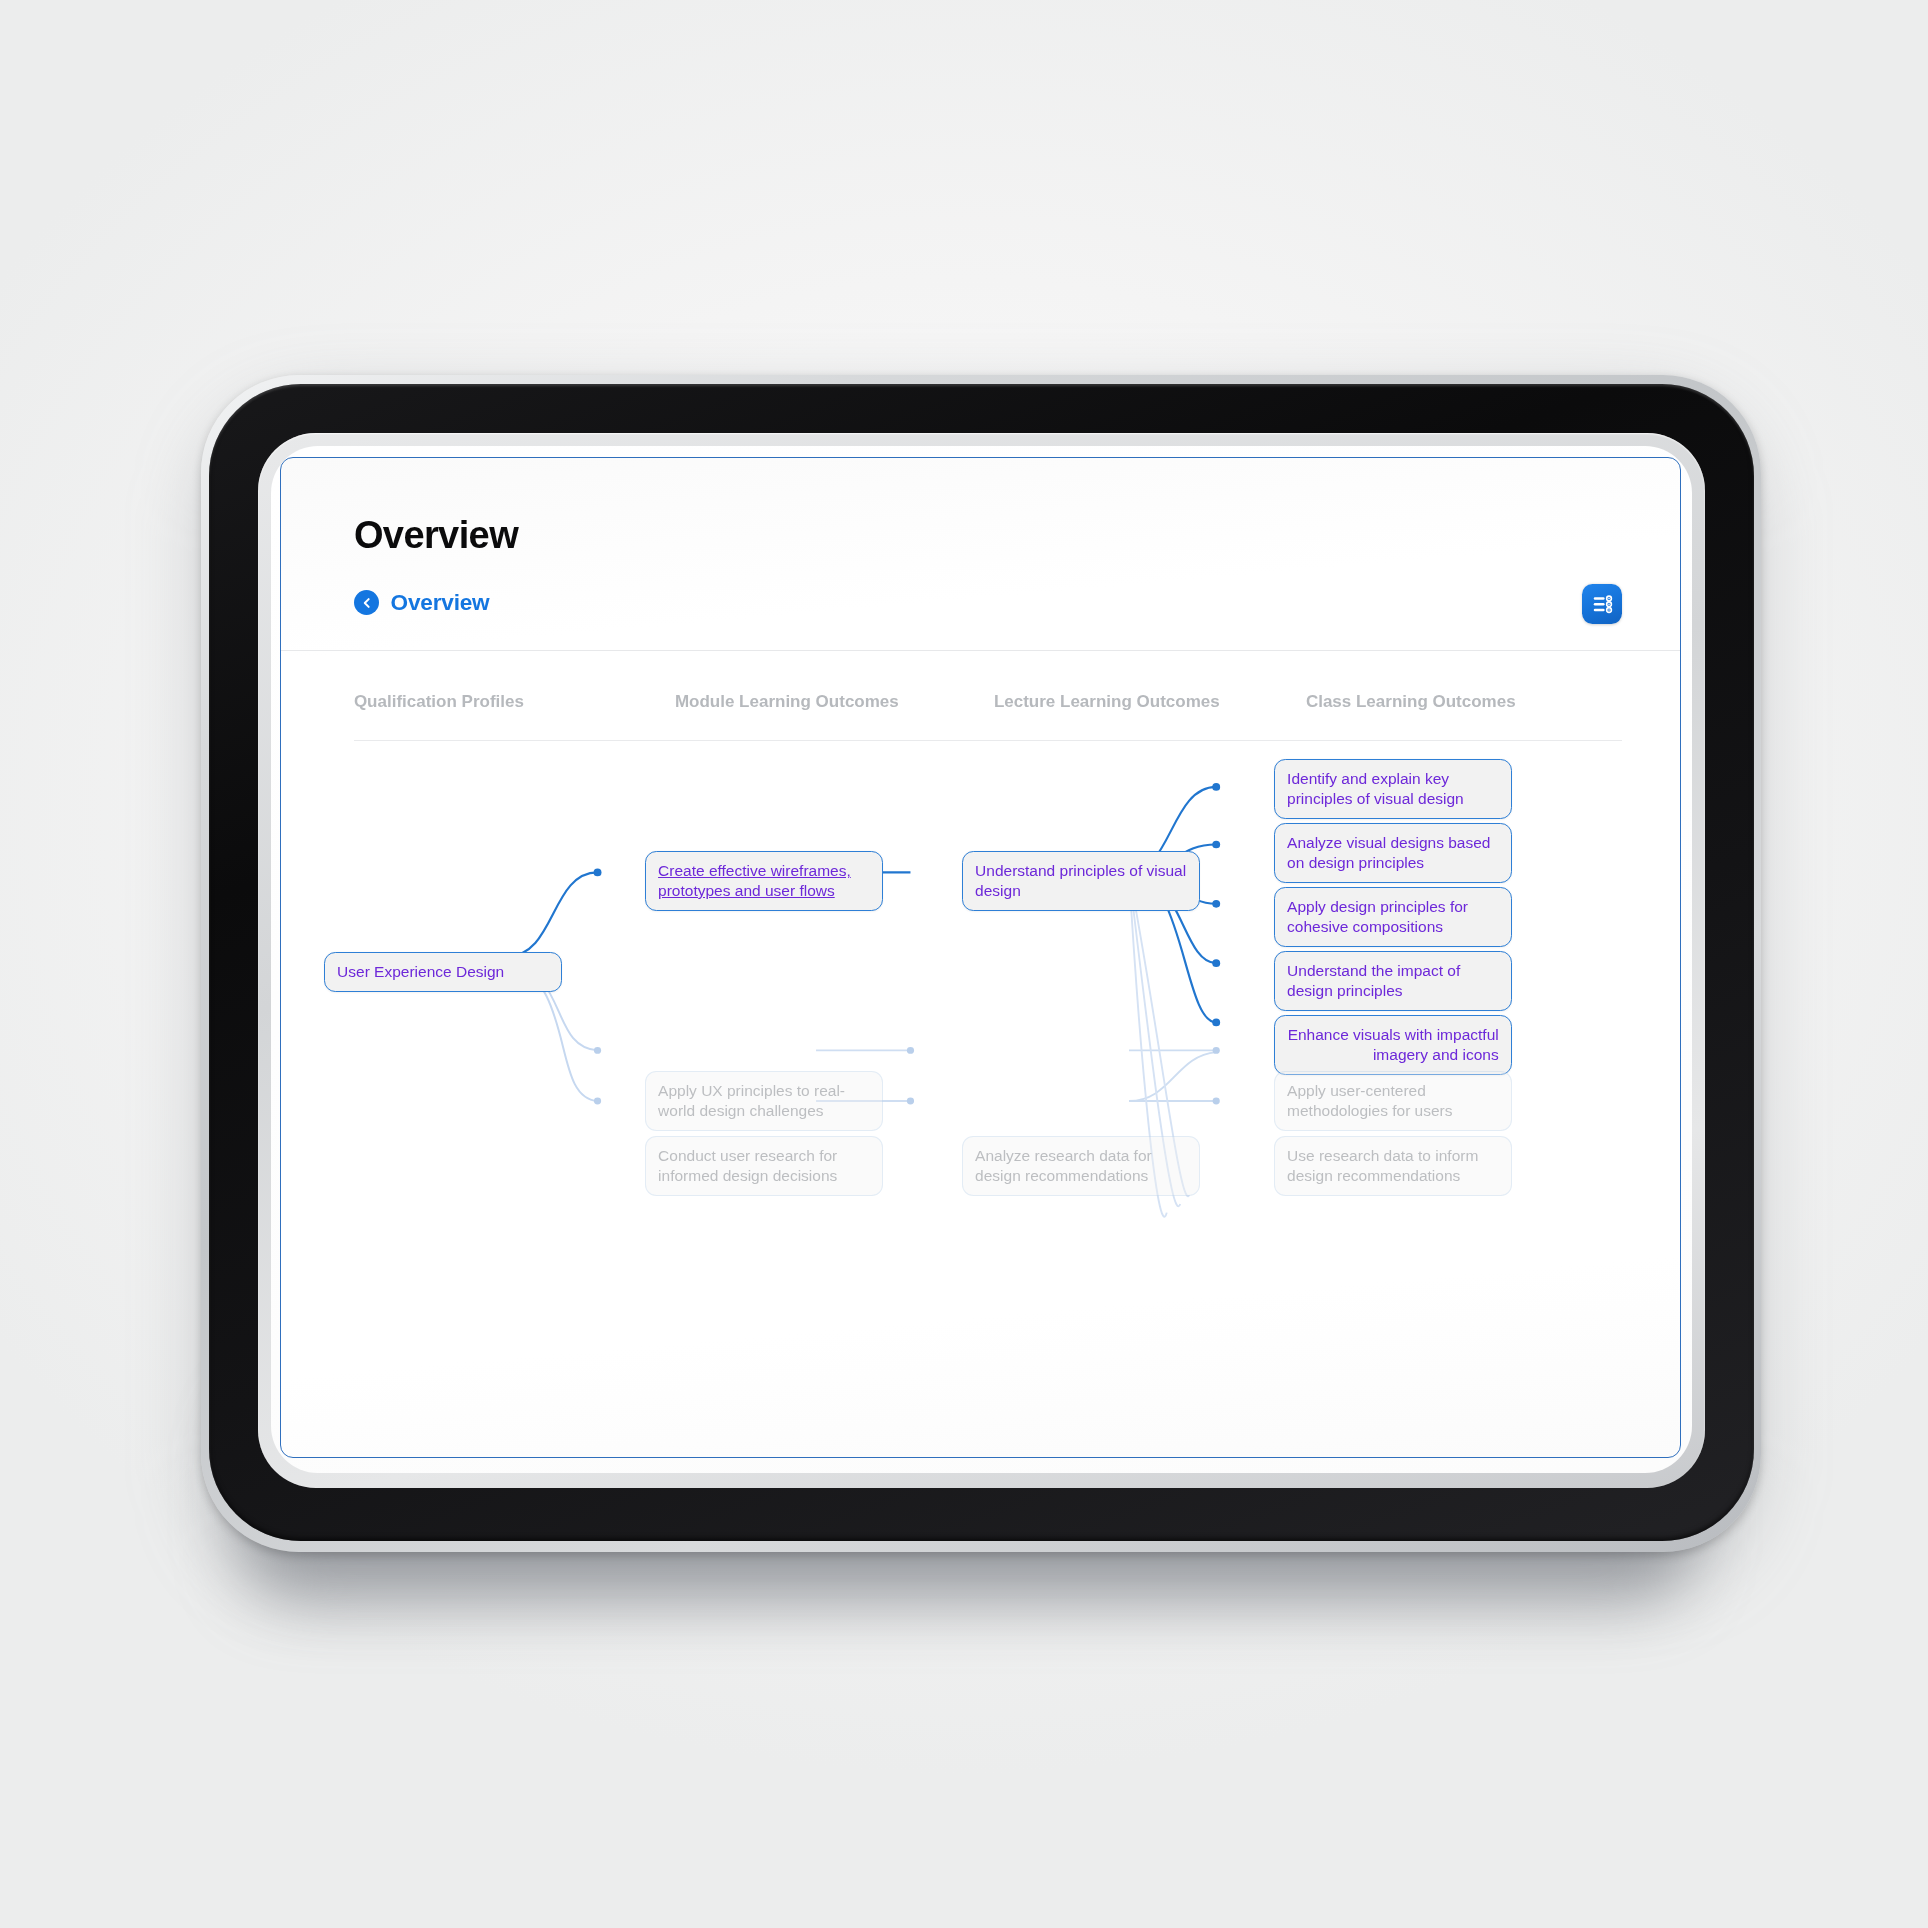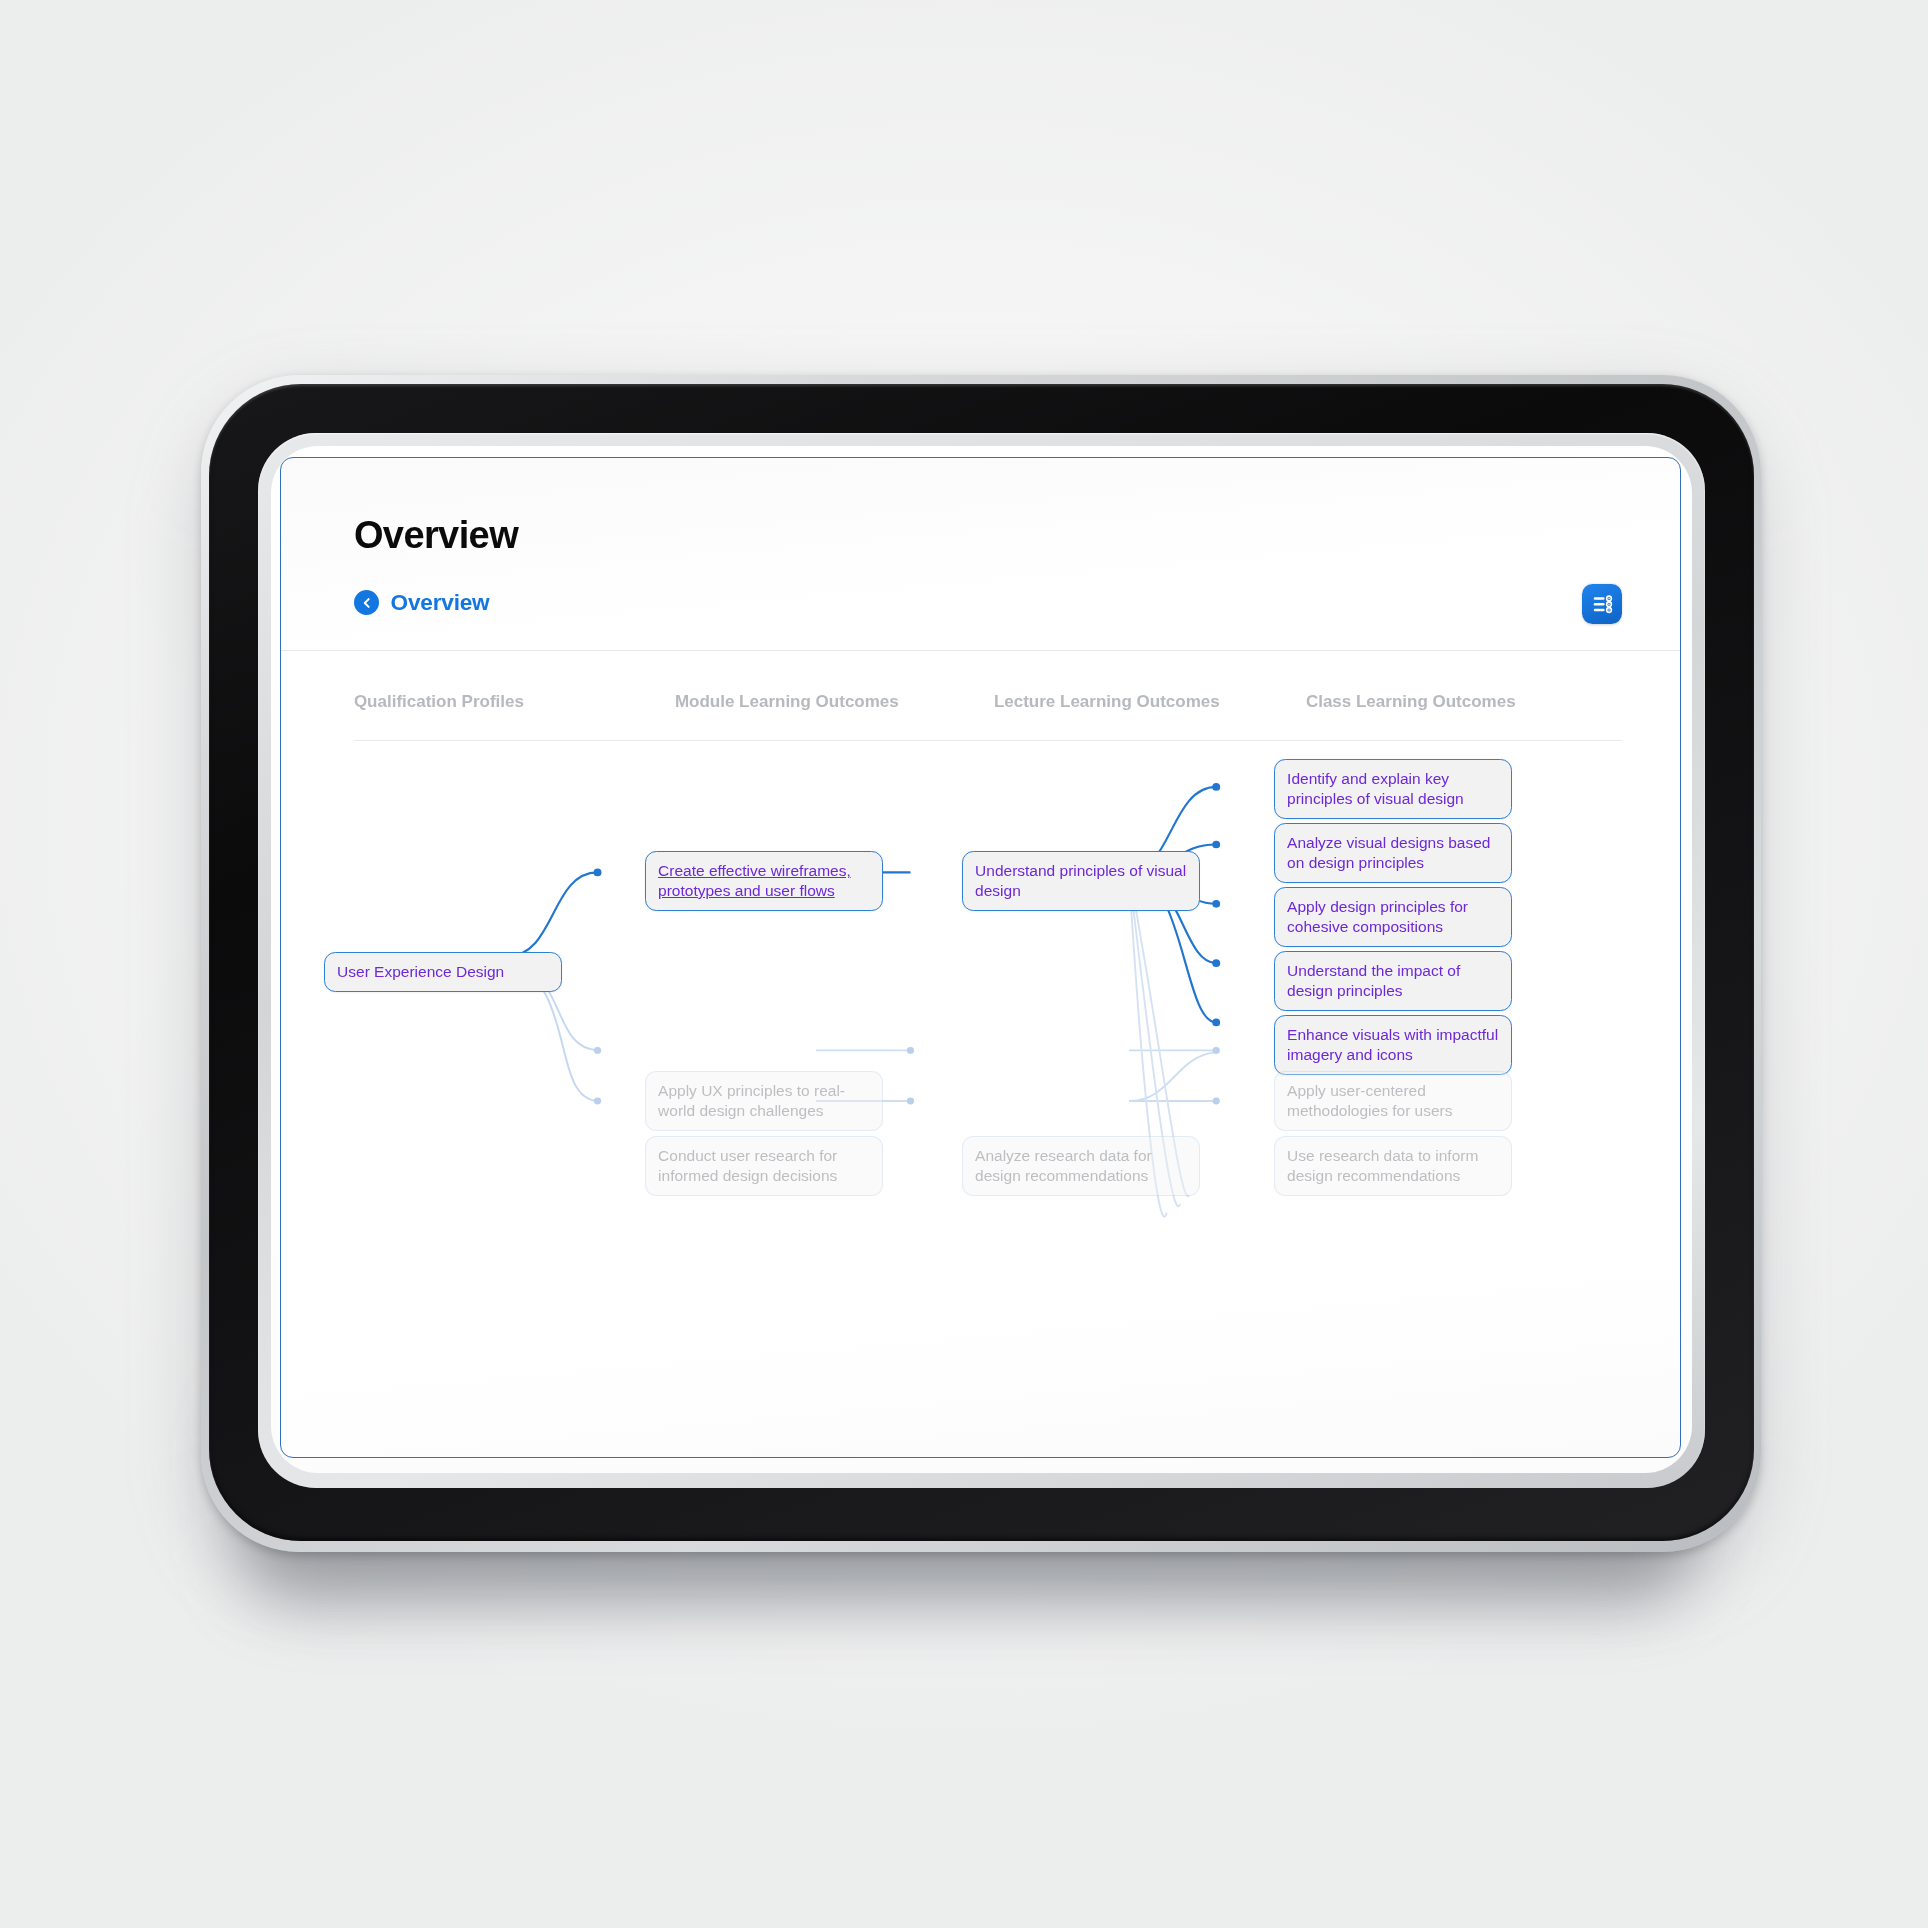--- a/index.html
+++ b/index.html
@@ -271,21 +271,21 @@
               </div>
               <div class="node" style="left:993px; top:64px; width:238px;">
                 <span class="txt">Analyze visual designs based on design principles</span>
               </div>
               <div class="node" style="left:993px; top:128px; width:238px;">
                 <span class="txt">Apply design principles for cohesive compositions</span>
               </div>
               <div class="node" style="left:993px; top:192px; width:238px;">
                 <span class="txt">Understand the impact of design principles</span>
               </div>
-              <div class="node" style="left:993px; top:256px; width:238px;">
+              <div class="node" style="left:993px; top:256px; width:238px;text-align:right;">
                 <span class="txt">Enhance visuals with impactful imagery and icons</span>
               </div>
               <div class="node dim" style="left:993px; top:312px; width:238px;">
                 <span class="txt">Apply user-centered methodologies for users</span>
               </div>
               <div class="node dim" style="left:993px; top:377px; width:238px;">
                 <span class="txt">Use research data to inform design recommendations</span>
               </div>
 
             </div>

